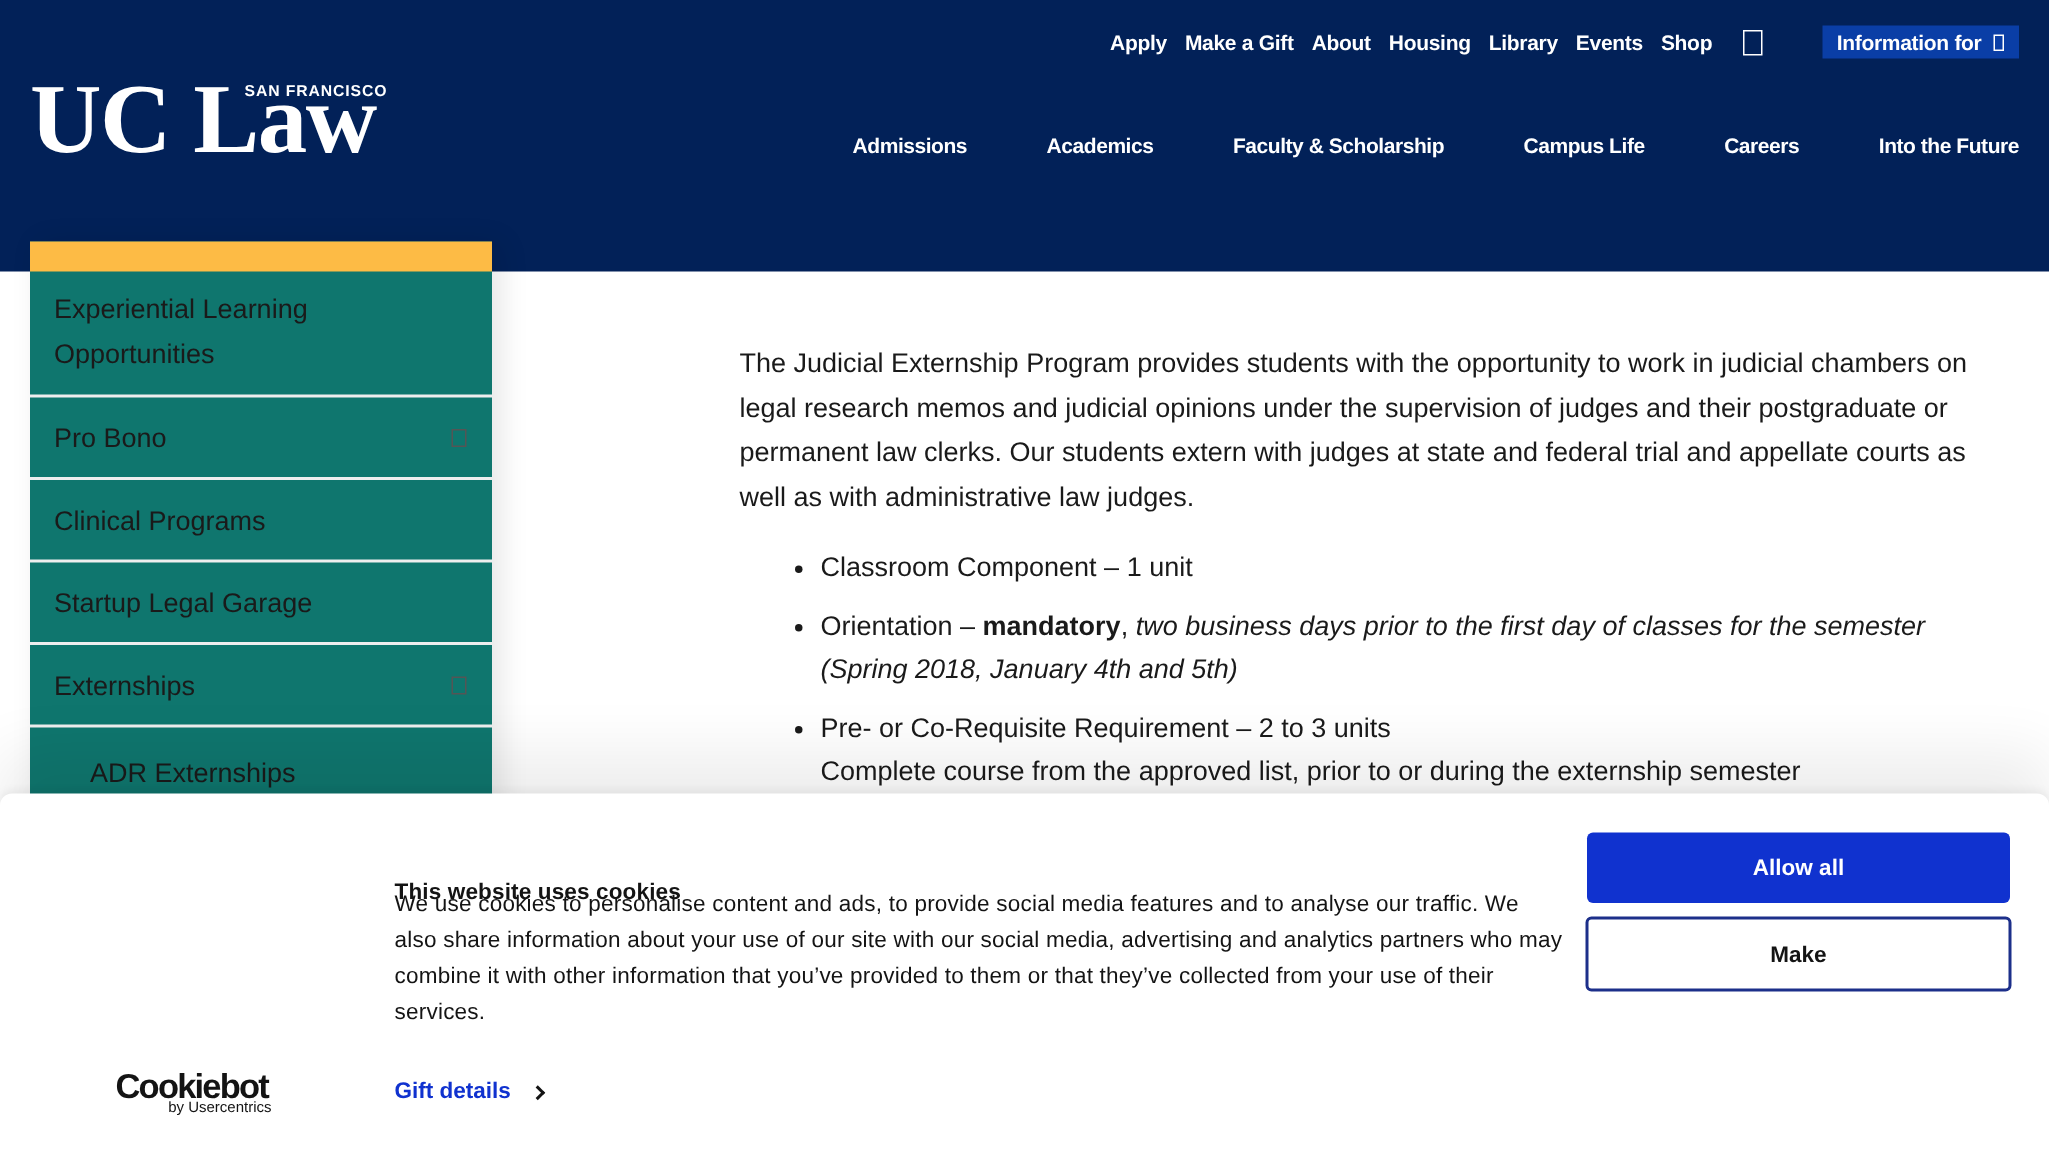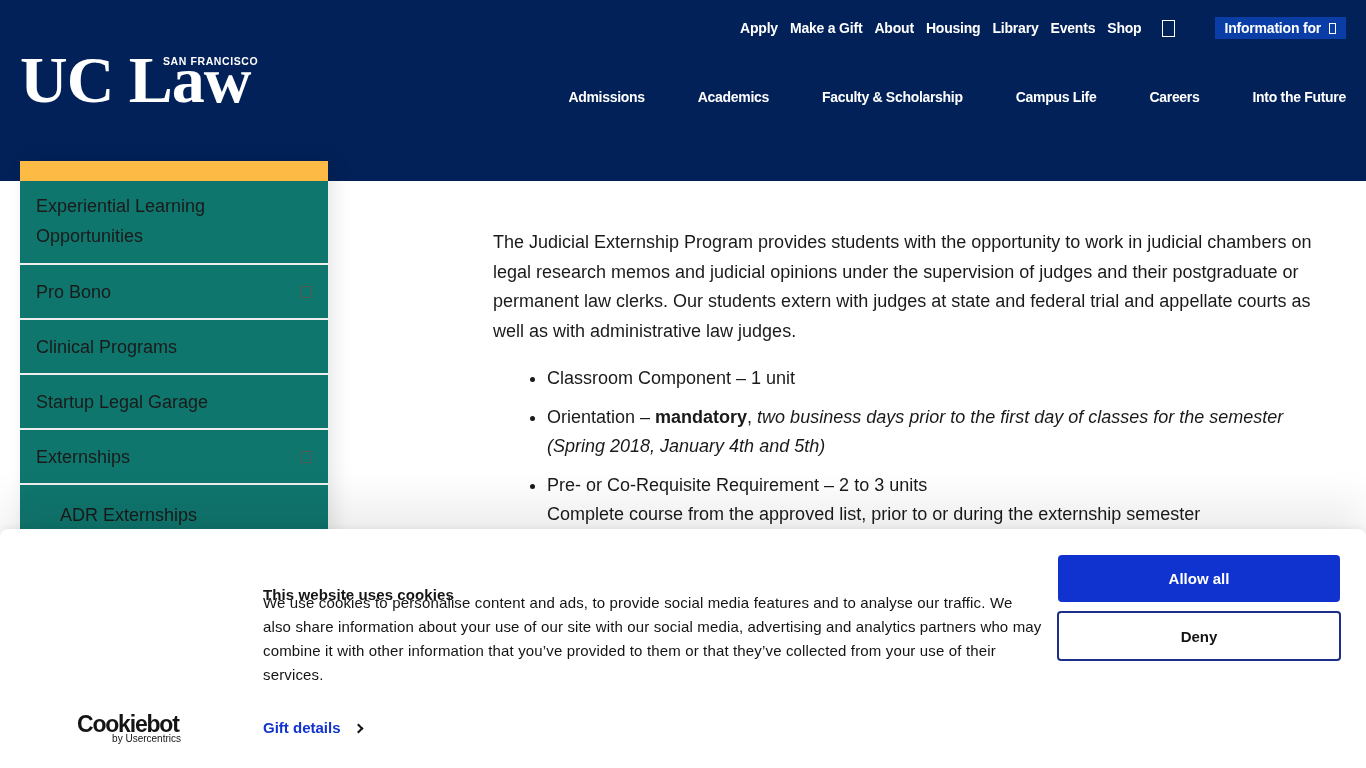--- a/index.html
+++ b/index.html
@@ -131,14 +131,14 @@
     <span class="cookiebot-main">Cookiebot</span>
     <span class="cookiebot-sub">by Usercentrics</span>
   </div>
   <h2 class="cookie-title">This website uses cookies</h2>
   <p class="cookie-text">We use cookies to personalise content and ads, to provide social media features and to analyse our traffic. We also share information about your use of our site with our social media, advertising and analytics partners who may combine it with other information that you’ve provided to them or that they’ve collected from your use of their services.</p>
   <div class="show-details">
     <span>Gift details</span>
     <span class="chevron-right-icon"></span>
   </div>
   <div class="allow-button">Allow all</div>
-  <div class="deny-button">Deny</div>
+  <div class="deny-button">Make</div>
 </section>
 
 </body></html>

